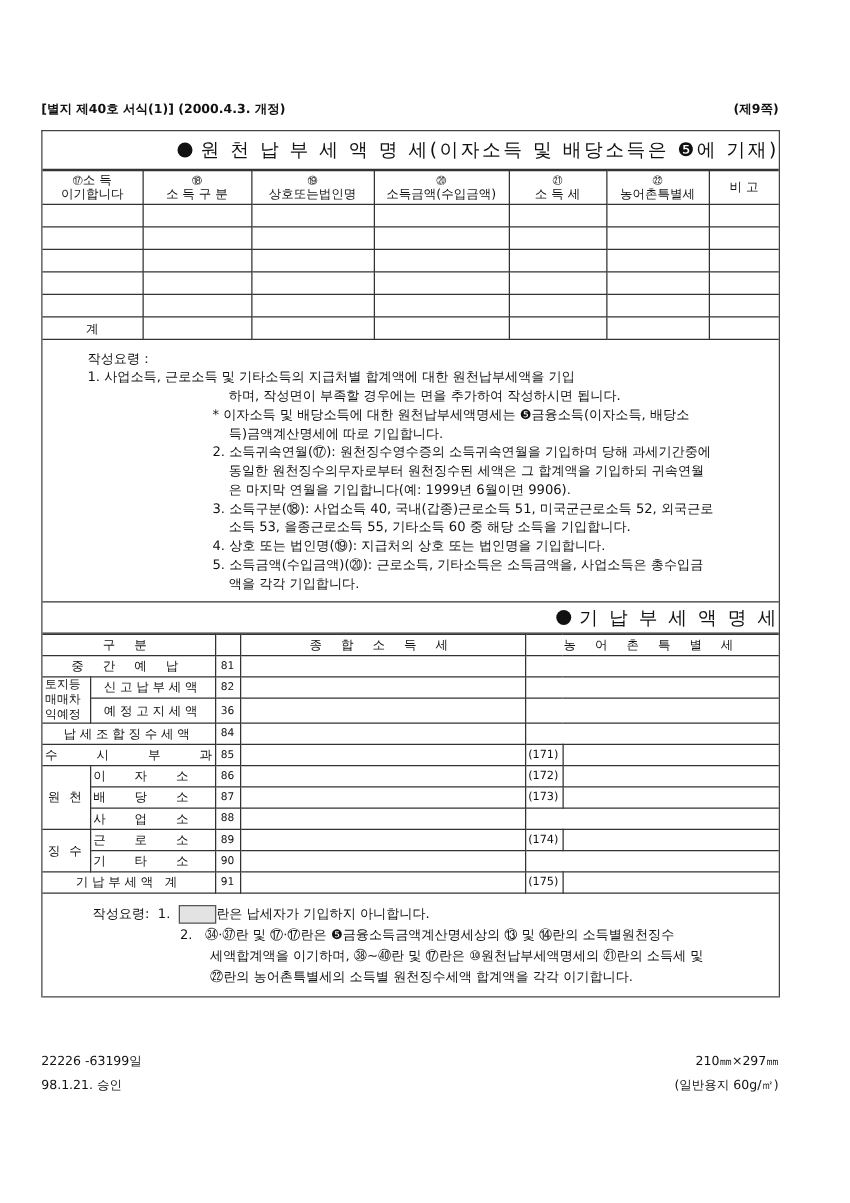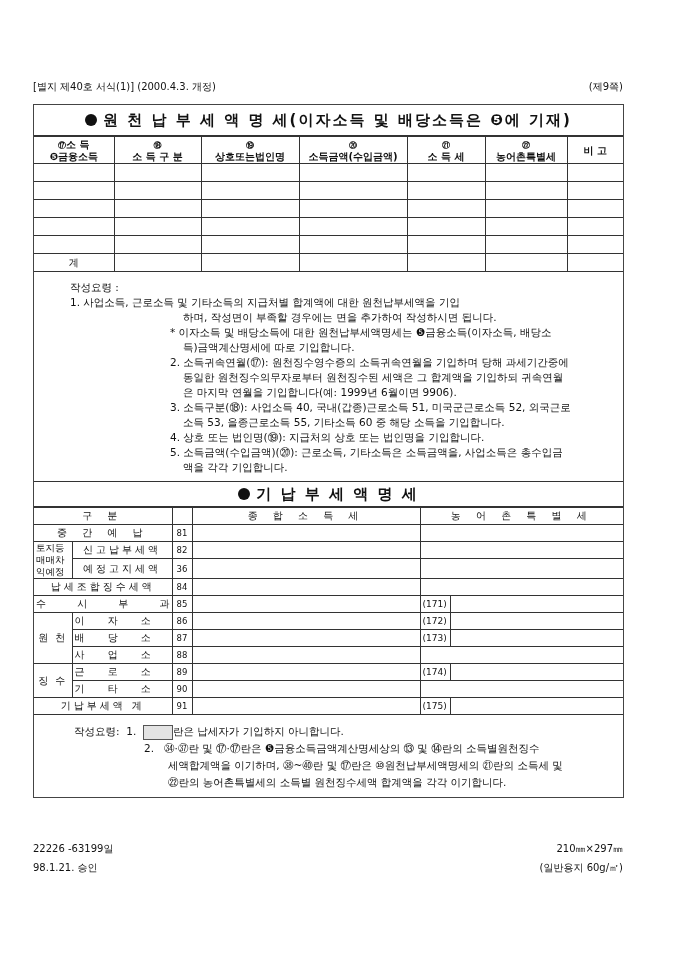--- a/index.html
+++ b/index.html
@@ -1,24 +1,24 @@
 <!DOCTYPE html>
 <html><head>
 <meta charset="utf-8">
 <style>
   html, body { margin:0; padding:0; background:#fff; }
   body { width:680px; height:962px; position:relative; font-family:"DejaVu Sans", sans-serif; color:#111; font-size:10px; }
-  .top { position:absolute; left:33px; top:80px; width:590px; display:flex; justify-content:space-between; font-size:10px; }
+  .top { position:absolute; left:33px; top:80px; width:590px; display:flex; justify-content:space-between; font-size:10px;font-weight:bold; }
   .frame { position:absolute; left:33px; top:104px; width:589px; border:1.5px solid #444; border-bottom:none; }
-  .title { height:30px; display:flex; align-items:center; justify-content:center; font-weight:bold; font-size:15px; letter-spacing:2px; border-bottom:1px solid #333; }
+  .title { height:30px; display:flex; align-items:center; justify-content:flex-end; font-weight:normal; font-size:15px; letter-spacing:2px; border-bottom:1px solid #333; }
   .dot { display:inline-block; width:12px; height:12px; border-radius:50%; background:#111; margin-right:6px; vertical-align:middle; }
   table { border-collapse:collapse; width:100%; table-layout:fixed; }
   td { border:1px solid #333; padding:0 2px; font-size:10px; white-space:nowrap; overflow:hidden; }
   .t1 td { height:17px; }
-  .t1 tr.hdr td { height:26px; text-align:center; line-height:11px;font-weight:bold; }
+  .t1 tr.hdr td { height:26px; text-align:center; line-height:11px; }
   .t1 tr td:first-child, .t2 tr td:first-child { border-left:none; }
   .t1 tr td:last-child, .t2 tr td:last-child { border-right:none; }
   .circ { font-size:8px; }
   .notes { padding:8px 12px 6px 36px; font-size:10.5px; line-height:15px; border-bottom:1px solid #333; }
   .notes .row { display:flex;flex-direction:column; }
   .notes .lbl { width:68px; flex:none; }
   .notes .ind { padding-left:100px; }
   .notes .ind2 { padding-left:113px; }
   .t2 td { height:16px; }
   .t2 .c { text-align:center; letter-spacing:6px;margin-left:25px; }
@@ -47,21 +47,21 @@
         <col style="width:80px">
         <col style="width:87px">
         <col style="width:98px">
         <col style="width:108px">
         <col style="width:78px">
         <col style="width:82px">
         <col>
       </colgroup>
     <tbody>
         <tr class="hdr">
-      <td><span class="circ">⑰</span><span>소  득</span><br><span>❺금융소득</span></td>
+      <td><span class="circ">⑰</span><span>소  득</span><br><span>이기합니다</span></td>
       <td><span class="circ">⑱</span><br><span>소 득 구 분</span></td>
       <td><span class="circ">⑲</span><br><span>상호또는법인명</span></td>
       <td><span class="circ">⑳</span><br><span>소득금액(수입금액)</span></td>
       <td><span class="circ">㉑</span><br><span>소  득  세</span></td>
       <td><span class="circ">㉒</span><br><span>농어촌특별세</span></td>
       <td><span>비    고</span></td>
     </tr>
     <tr>
           <td></td>
           <td></td>

